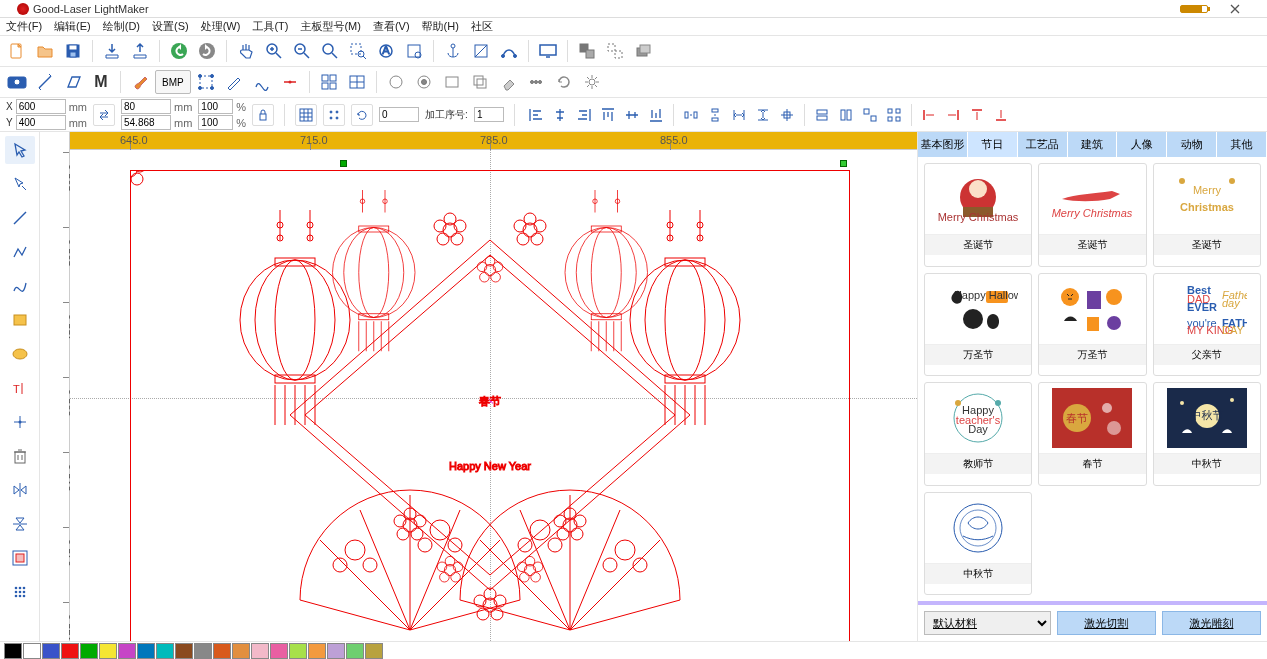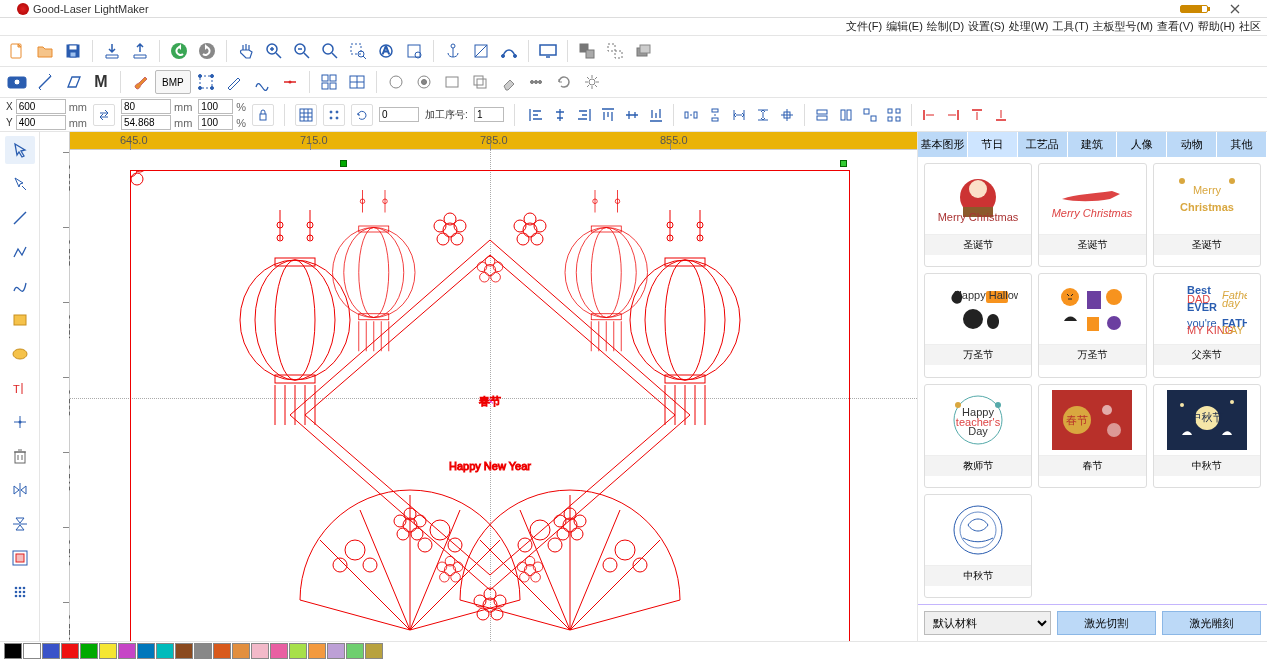--- a/index.html
+++ b/index.html
@@ -9,21 +9,21 @@
 .titlebar { height: 18px; background: #fff; display: flex; align-items: center; padding: 0 17px; border-bottom: 1px solid #ddd; }
 .titlebar .app-icon { width: 12px; height: 12px; border-radius: 50%; background: radial-gradient(circle,#d22,#a00); margin-right: 4px; }
 .titlebar .title { flex: 1; color: #333; }
 .titlebar .battery { width: 28px; height: 8px; border: 1px solid #c80; border-radius: 2px; position: relative; margin-right: 12px;}
 .titlebar .battery::after { content:""; position:absolute; right:-3px; top:1px; width:2px; height:4px; background:#c80;}
 .titlebar .battery .fill { height:100%; width:80%; background:#c80;}
 .titlebar .close { width:30px; height:16px; display:flex; align-items:center; justify-content:center; }
 .titlebar .close svg { width:10px; height:10px; }
 
 
-.menubar { height: 18px; background: #fff; display: flex; align-items: center; padding: 0 6px; gap: 4px; border-bottom: 1px solid #e5e5e5; justify-content: flex-end; }
+.menubar { height: 18px; background: #fff; display: flex; align-items: center; padding: 0 6px; gap: 12px; border-bottom: 1px solid #e5e5e5; }
 .menubar span { color: #222; cursor: default; }
 
 
 .toolbar { background: #fff; display: flex; align-items: center; padding: 2px 4px; gap: 2px; border-bottom: 1px solid #e5e5e5; }
 .tbtn { width: 26px; height: 26px; display: flex; align-items: center; justify-content: center; border: 1px solid transparent; border-radius: 2px; cursor: pointer; }
 .tbtn.orange svg { stroke:#e88b2e; fill:#f5c48a; }
 .tbtn.blue svg { stroke:#2a5db0; fill:#9dc0ef; }
 .tbtn.grey svg { stroke:#777; fill:#aaa; }
 .sep { width:1px; height:22px; background:#ddd; margin:0 4px; }
 .wide-btn { padding: 0 6px; height:24px; border:1px solid #bbb; border-radius:2px; display:flex; align-items:center; background:#f7f7f7; font-size:10px; }
@@ -69,21 +69,21 @@
 .rtabs { display:flex; border-bottom:1px solid #ddd; }
 .rtabs .tab { flex:1; text-align:center; padding:5px 0; font-size:11px; color:#666; cursor:pointer; }
 .rtabs .tab.active { color:#000; border-bottom:2px solid #3a7bd5; background:#f5f8ff;}
 .subtabs { display:flex; background:#cee5ff; }
 .subtabs .st { flex:1; text-align:center; padding:5px 0; font-size:11px; cursor:pointer; background:#bcd9f7; border-right:1px solid #fff;}
 .subtabs .st.active { background:#cee5ff; }
 .gallery { flex:1; overflow-y:auto; padding:6px; display:grid; grid-template-columns:repeat(3,1fr); gap:6px; }
 .gitem { border:1px solid #ddd; border-radius:3px; display:flex; flex-direction:column; align-items:center; cursor:pointer; background:#fff;}
 .gitem .thumb { width:100%; height:70px; display:flex; align-items:center; justify-content:center; font-size:9px; color:#aaa; overflow:hidden;}
 .gitem .cap { width:100%; text-align:center; padding:3px 0; background:#f3f3f3; font-size:10px; border-top:1px solid #eee;}
-.bottom-actions { display:flex; gap:6px; padding:6px; border-top:1px solid #c4b5fd; }
+.bottom-actions { display:flex; gap:6px; padding:6px; border-top:4px solid #c4b5fd;text-decoration:underline; }
 .bottom-actions select { flex:1.2; height:24px; border:1px solid #bbb; font-size:11px; padding:0 4px;}
 .bottom-actions button { flex:1; height:24px; background:#bcd9f7; border:1px solid #8bb7e6; cursor:pointer; font-size:11px;}
 
 
 .colorbar { height:18px; background:#fff; display:flex; align-items:center; padding:0 4px; gap:1px; border-top:1px solid #e5e5e5; }
 .colorbar .sw { width:18px; height:16px; cursor:pointer; border:1px solid #888;}
 
 
 .art-text { fill:none; stroke:#e00; stroke-width:1; font-family: serif; }
 </style>

